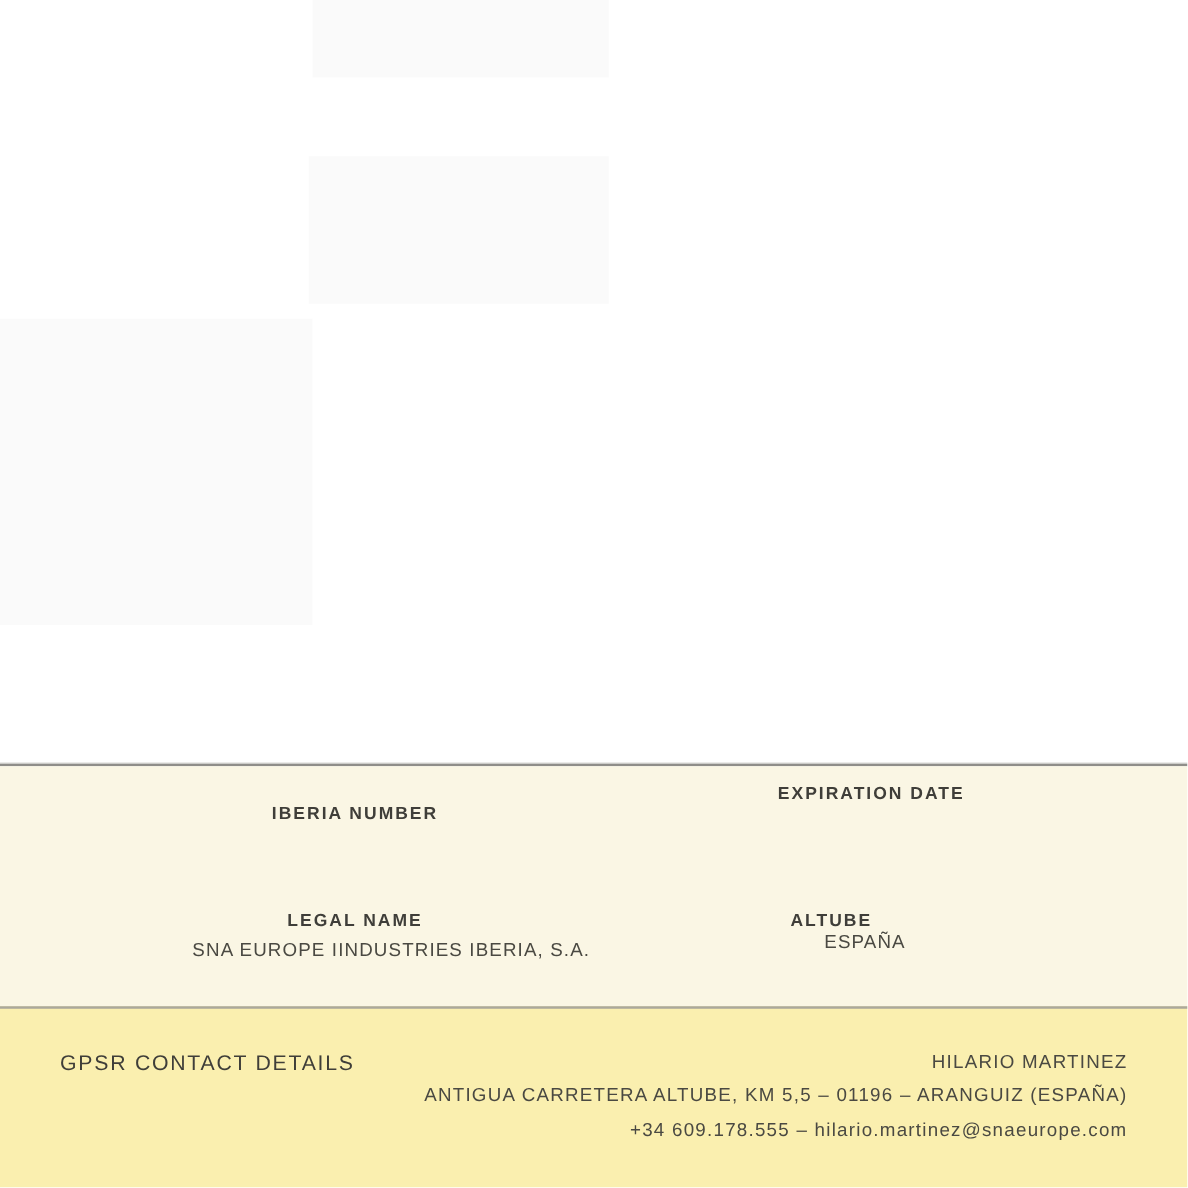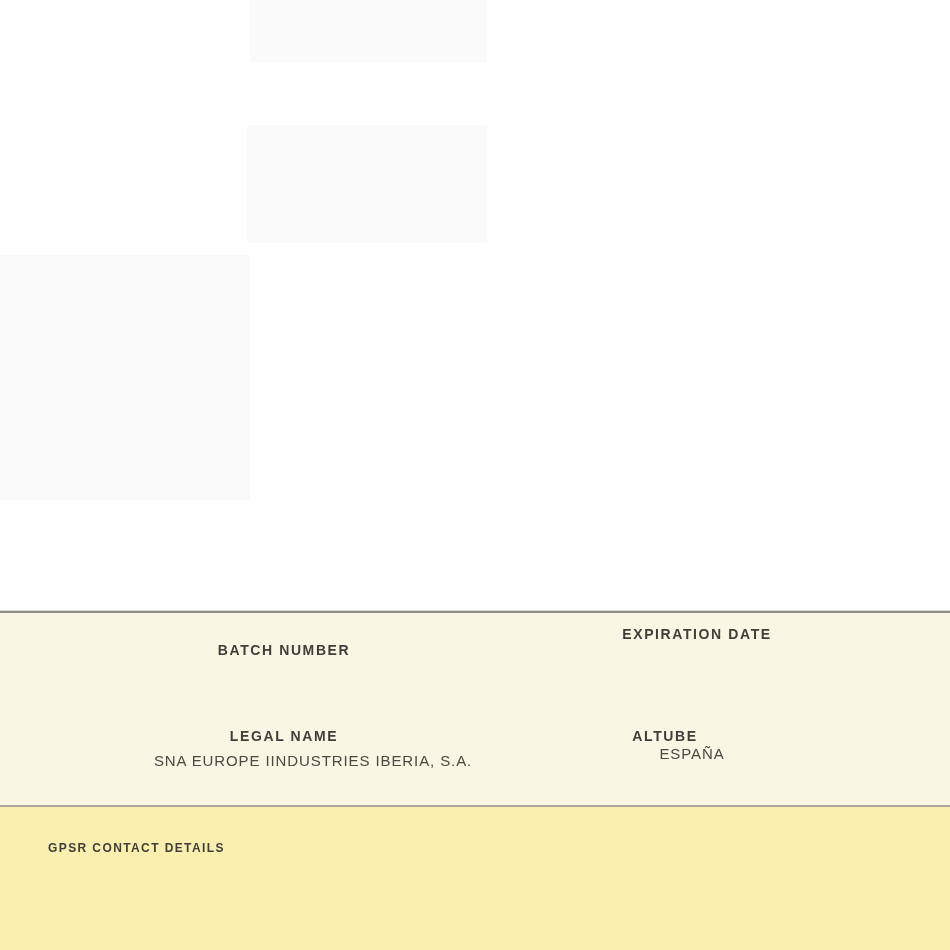--- a/index.html
+++ b/index.html
@@ -45,21 +45,21 @@
   .pos-origin-val { left: 664px; top: 132px; }
 
   
   .footer {
     position: absolute; left: 0; top: 805px; width: 950px; height: 145px;
     background: #faefaf;
     border-top: 2px solid #aba89b;
   }
   .footer-title {
     position: absolute; left: 48px; top: 34px;
-    font-size: 12px; font-weight: bold; letter-spacing: 1.4px;
+    font-size: 17px; font-weight: normal; letter-spacing: 1.4px;
     color: #3f3e39; white-space: nowrap;
   }
   .contact-block {
     position: absolute; right: 48px; top: 34px;
     text-align: right;
   }
   .contact-line {
     font-size: 15px; letter-spacing: 1px; color: #4a4942;
     white-space: nowrap;
   }
@@ -74,28 +74,33 @@
   <div class="upper-area">
     <div class="ghost ghost-a"></div>
     <div class="ghost ghost-b"></div>
     <div class="ghost ghost-c"></div>
   </div>
 
   <div class="top-divider-light"></div>
   <div class="top-divider-dark"></div>
 
   <div class="info-panel">
-    <div class="field-label pos-batch">BATCH NUMBER</div>
+    <div class="field-label pos-batch">IBERIA NUMBER</div>
     <div class="field-label pos-expiration">EXPIRATION DATE</div>
 
     <div class="field-label pos-legal">LEGAL NAME</div>
     <div class="field-label pos-origin">ALTUBE</div>
 
     <div class="field-value pos-legal-val">SNA EUROPE IINDUSTRIES IBERIA, S.A.</div>
     <div class="field-value pos-origin-val">ESPAÑA</div>
   </div>
 
   <div class="footer">
     <div class="footer-title">GPSR CONTACT DETAILS</div>
 
+    <div class="contact-block">
+      <div class="contact-line contact-name">HILARIO MARTINEZ</div>
+      <div class="contact-line contact-address">ANTIGUA CARRETERA ALTUBE, KM 5,5 – 01196 – ARANGUIZ (ESPAÑA)</div>
+      <div class="contact-line contact-phone-email">+34 609.178.555 – hilario.martinez@snaeurope.com</div>
+    </div>
   </div>
 
 </div>
 
 </body></html>

